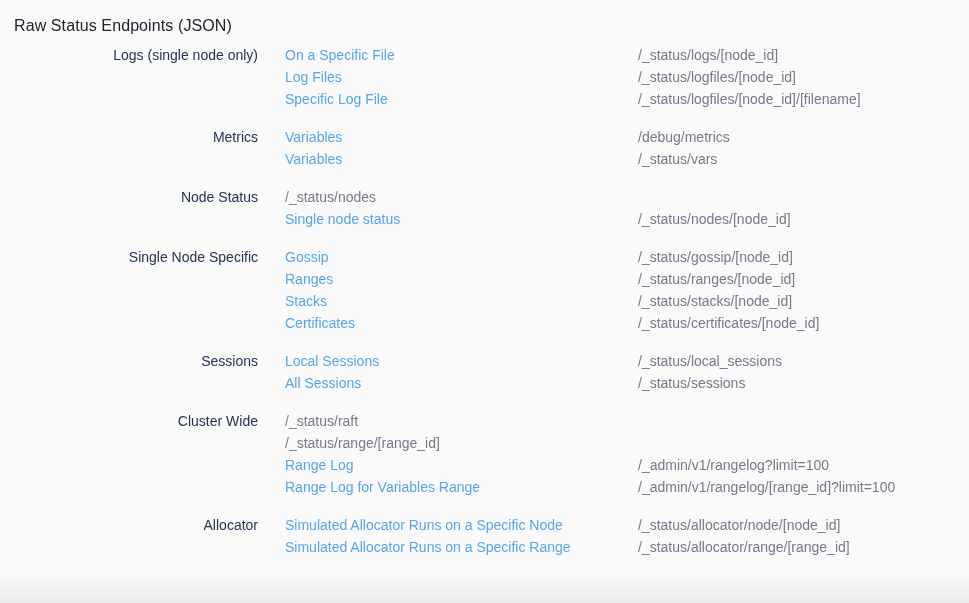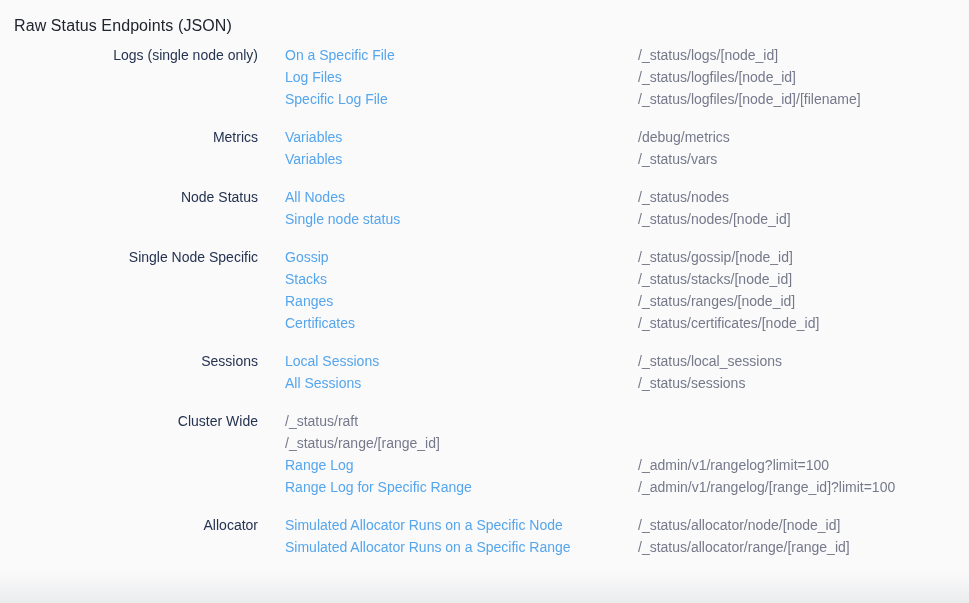--- a/index.html
+++ b/index.html
@@ -105,43 +105,42 @@
           <div class="endpoint-row">
             <a class="endpoint-link">Variables</a>
             <span class="endpoint-path">/_status/vars</span>
           </div>
         </div>
       </div>
       <div class="group">
         <div class="group-category">Node Status</div>
         <div class="group-rows">
           <div class="endpoint-row">
-            <a class="endpoint-link">All Nodes</a>
             <span class="endpoint-path">/_status/nodes</span>
           </div>
           <div class="endpoint-row">
             <a class="endpoint-link">Single node status</a>
             <span class="endpoint-path">/_status/nodes/[node_id]</span>
           </div>
         </div>
       </div>
       <div class="group">
         <div class="group-category">Single Node Specific</div>
         <div class="group-rows">
           <div class="endpoint-row">
             <a class="endpoint-link">Gossip</a>
             <span class="endpoint-path">/_status/gossip/[node_id]</span>
           </div>
           <div class="endpoint-row">
+            <a class="endpoint-link">Ranges</a>
+            <span class="endpoint-path">/_status/ranges/[node_id]</span>
+          </div>
+          <div class="endpoint-row">
             <a class="endpoint-link">Stacks</a>
             <span class="endpoint-path">/_status/stacks/[node_id]</span>
-          </div>
-          <div class="endpoint-row">
-            <a class="endpoint-link">Ranges</a>
-            <span class="endpoint-path">/_status/ranges/[node_id]</span>
           </div>
           <div class="endpoint-row">
             <a class="endpoint-link">Certificates</a>
             <span class="endpoint-path">/_status/certificates/[node_id]</span>
           </div>
         </div>
       </div>
       <div class="group">
         <div class="group-category">Sessions</div>
         <div class="group-rows">
@@ -162,21 +161,21 @@
             <span class="endpoint-path">/_status/raft</span>
           </div>
           <div class="endpoint-row">
             <span class="endpoint-path">/_status/range/[range_id]</span>
           </div>
           <div class="endpoint-row">
             <a class="endpoint-link">Range Log</a>
             <span class="endpoint-path">/_admin/v1/rangelog?limit=100</span>
           </div>
           <div class="endpoint-row">
-            <a class="endpoint-link">Range Log for Specific Range</a>
+            <a class="endpoint-link">Range Log for Variables Range</a>
             <span class="endpoint-path">/_admin/v1/rangelog/[range_id]?limit=100</span>
           </div>
         </div>
       </div>
       <div class="group">
         <div class="group-category">Allocator</div>
         <div class="group-rows">
           <div class="endpoint-row">
             <a class="endpoint-link">Simulated Allocator Runs on a Specific Node</a>
             <span class="endpoint-path">/_status/allocator/node/[node_id]</span>

